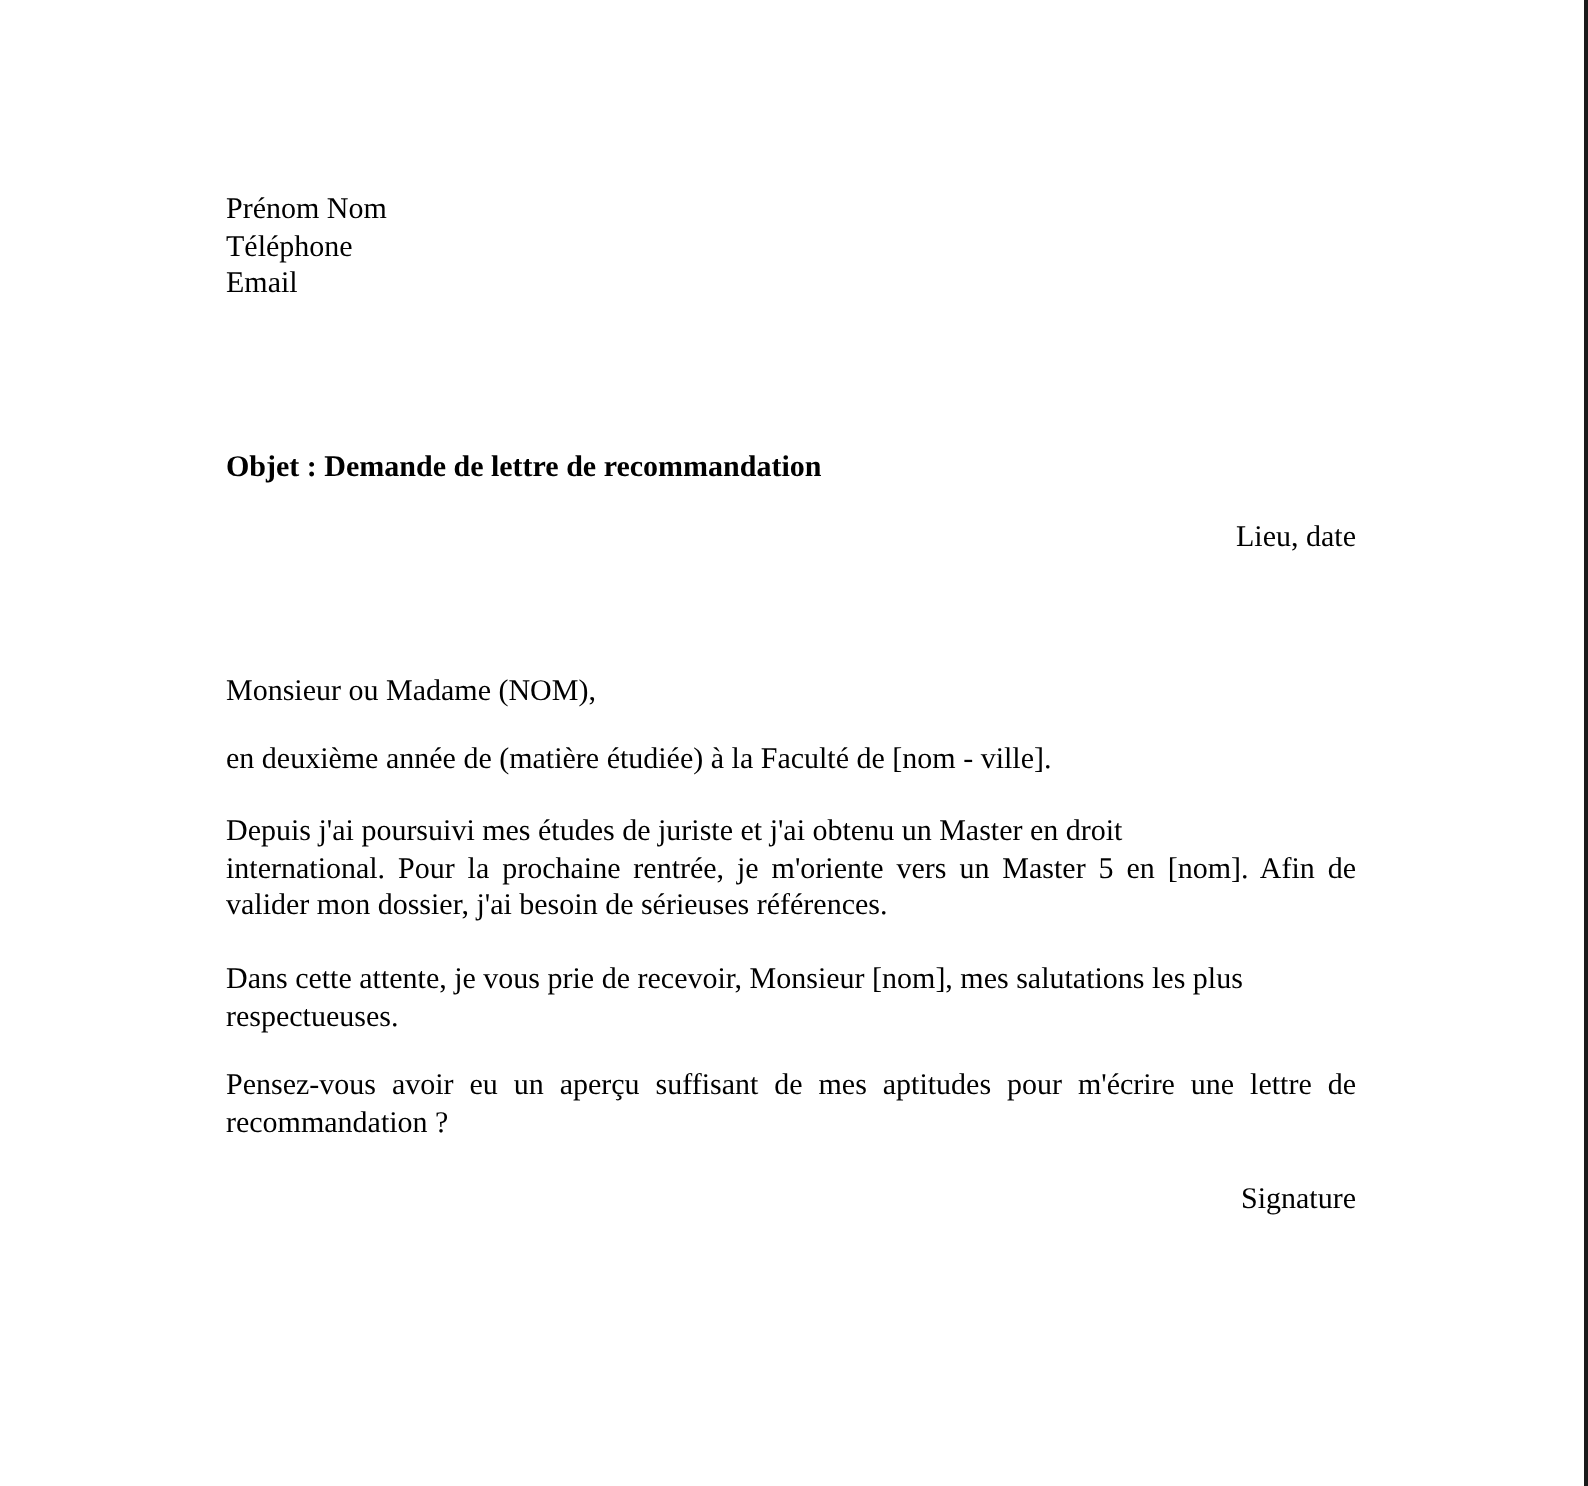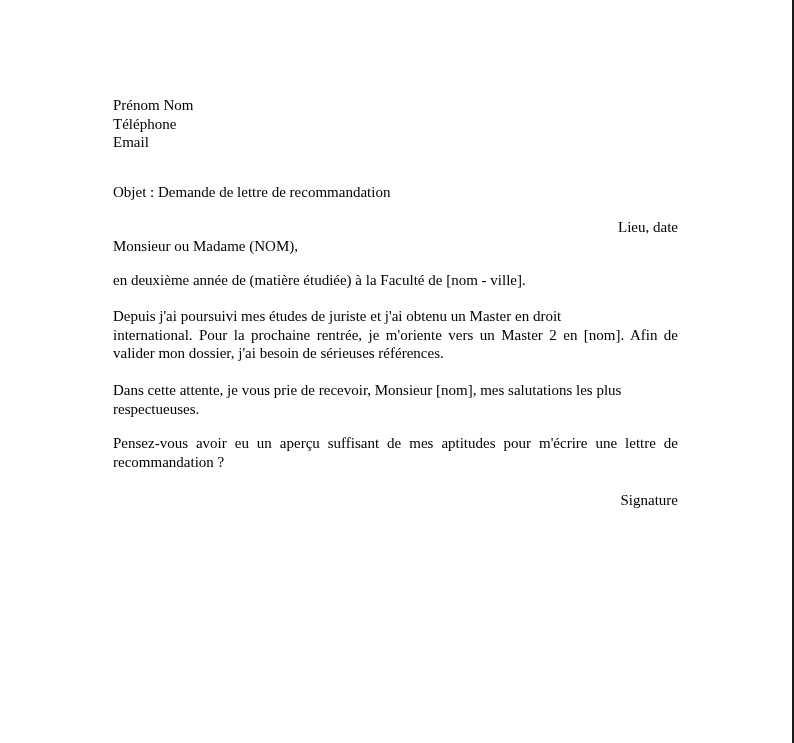--- a/index.html
+++ b/index.html
@@ -29,23 +29,23 @@
 
     .content {
       position: absolute;
       left: 113px;
       top: 96px;
       width: 565px;
     }
 
     .sender div { white-space: nowrap; }
 
-    .subject    { margin-top: 31px; }
+    .subject    { margin-top: 73px; font-weight: bold; }
     .place-date { margin-top: 17px; text-align: right; }
-    .salutation { }
+    .salutation { margin-top: 58px; }
 
     .para       { }
     .mt15       { margin-top: 15px; }
     .mt16       { margin-top: 16px; }
     .mt18       { margin-top: 18px; }
 
     
     .line.stretch {
       text-align: justify;
       text-align-last: justify;
@@ -71,21 +71,21 @@
     <div class="place-date">Lieu, date</div>
 
     <div class="salutation">Monsieur ou Madame (NOM),</div>
 
     <div class="para mt15">
       <div class="line">en deuxième année de (matière étudiée) à la Faculté de [nom - ville].</div>
     </div>
 
     <div class="para mt18">
       <div class="line">Depuis j'ai poursuivi mes études de juriste et j'ai obtenu un Master en droit</div>
-      <div class="line stretch">international. Pour la prochaine rentrée, je m'oriente vers un Master 2 en [nom]. Afin de</div>
+      <div class="line stretch">international. Pour la prochaine rentrée, je m'oriente vers un Master 5 en [nom]. Afin de</div>
       <div class="line">valider mon dossier, j'ai besoin de sérieuses références.</div>
     </div>
 
     <div class="para mt18">
       <div class="line">Dans cette attente, je vous prie de recevoir, Monsieur [nom], mes salutations les plus</div>
       <div class="line">respectueuses.</div>
     </div>
 
     <div class="para mt16">
       <div class="line stretch">Pensez-vous avoir eu un aperçu suffisant de mes aptitudes pour m'écrire une lettre de</div>

